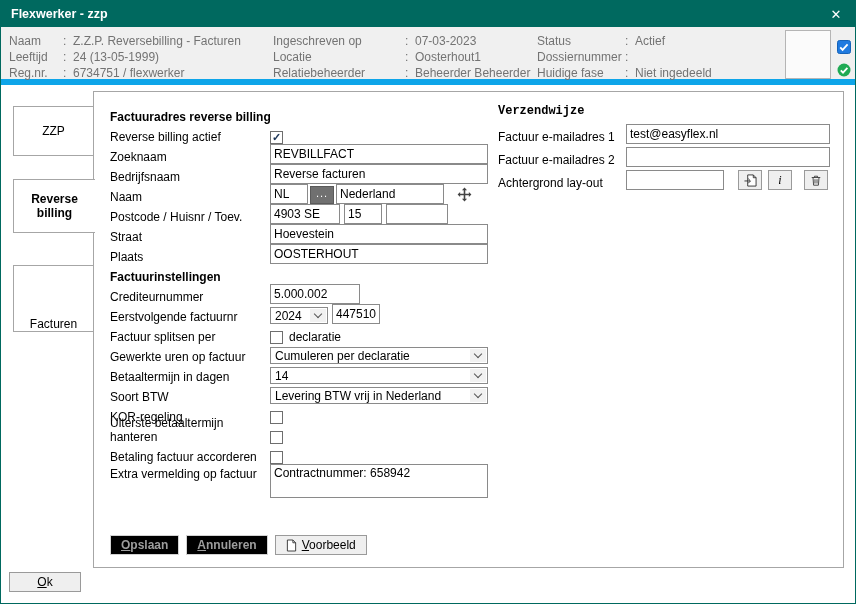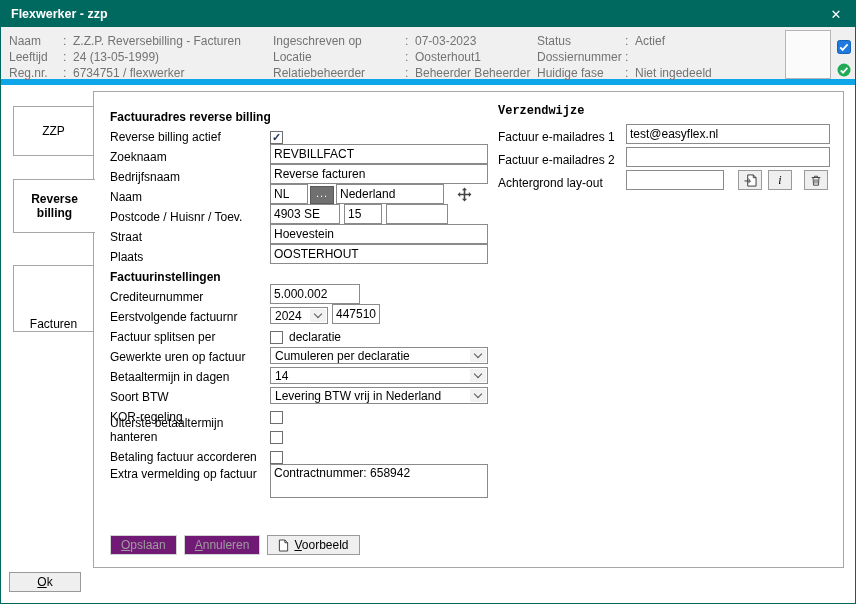--- a/index.html
+++ b/index.html
@@ -69,21 +69,21 @@
                font-size:11px; letter-spacing:1px; display:inline-flex; align-items:center;
                justify-content:center; padding-bottom:4px; cursor:pointer; }
   .moveicon { display:inline-flex; align-items:center; justify-content:center; width:20px; height:20px; cursor:pointer; }
 
   .textarea { width:218px; height:34px; border:1px solid #8a8a8a; resize:none;
               font:12px "Liberation Sans", sans-serif; padding:1px 3px; }
 
   .btnrow { display:flex; gap:7px; margin-top:33px; }
   .btn { height:20px; font-size:12px; padding:0 10px; background:#efefef; border:1px solid #9a9a9a;
          font-family:inherit; display:inline-flex; align-items:center; gap:5px; cursor:pointer; color:#000; }
-  .btn.disabled { color:#9d9d9d; border-color:#d2d2d2; background:#701a75; }
+  .btn.disabled { color:#9d9d9d; border-color:#d2d2d2; background:#000000;font-weight:bold; }
   .blabel { display:block; }
   .blabel::first-letter { text-decoration:underline; }
 
   
   .form-right { position:absolute; left:404px; top:12px; width:336px; font-size:12px; }
   .rheading { font-weight:bold; height:17px;font-family:Liberation Mono, monospace; }
   .rrow { display:flex; align-items:flex-end; height:23px; }
   .rlabel { width:128px; flex-shrink:0; }
   .iconbtn { width:24px; height:20px; border:1px solid #9a9a9a; background:#efefef;
              display:inline-flex; align-items:center; justify-content:center; cursor:pointer; }

